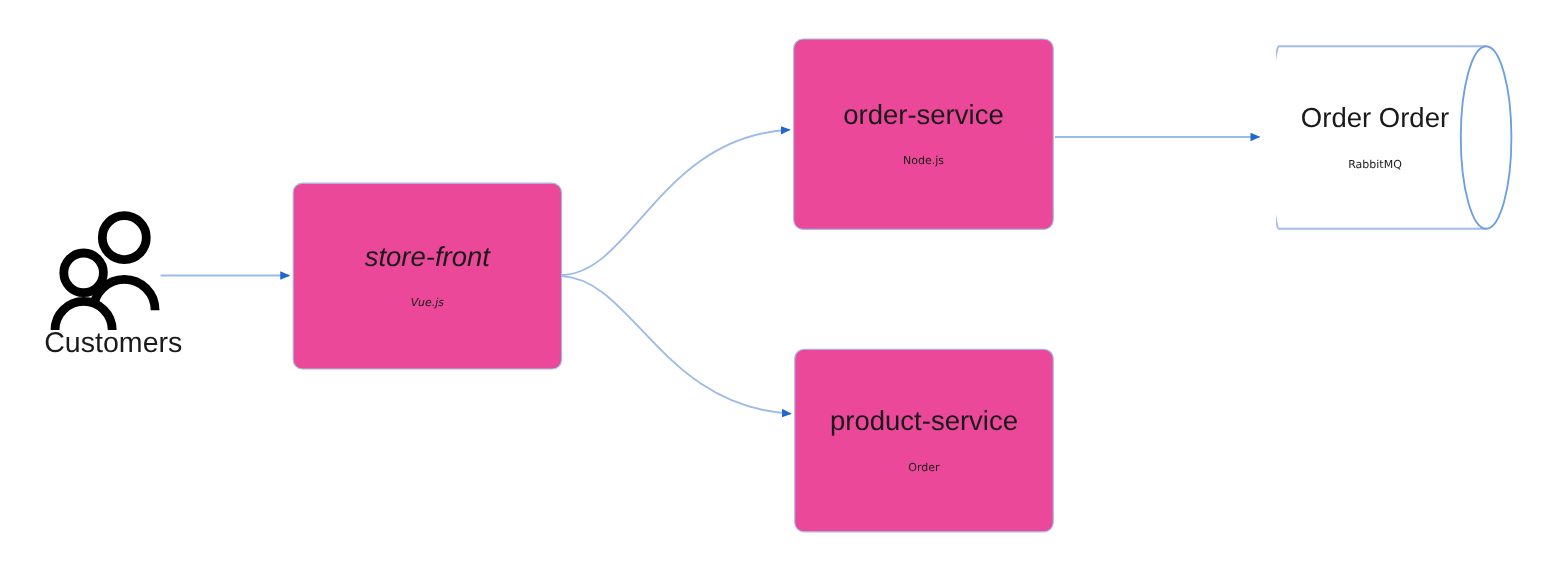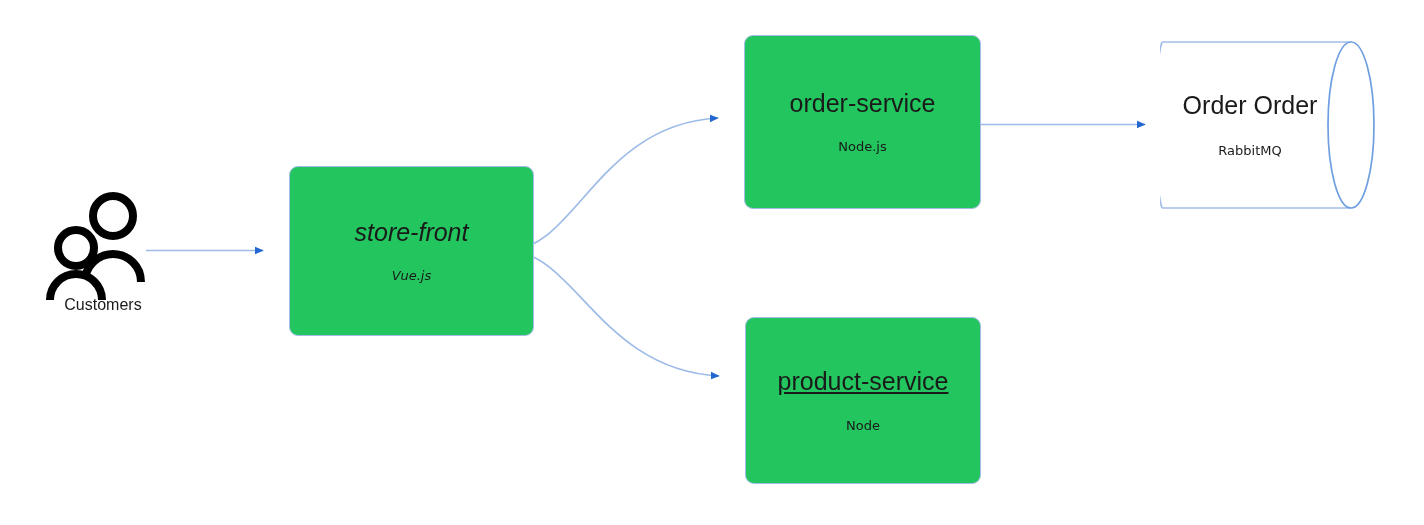--- a/index.html
+++ b/index.html
@@ -27,38 +27,37 @@
     height: 525px;
     pointer-events: none;
   }
 
   
   .node {
     position: absolute;
     box-sizing: border-box;
     border: 1.6px solid #a3bde8;
     border-radius: 9px;
-    background: #22c55e;
+    background: #ec4899;
     display: flex;
     flex-direction: column;
     align-items: center;
     justify-content: center;
-    margin-left: 23px;
   }
   .node-title {
     font-family: "Liberation Sans", sans-serif;
     font-size: 25px;
     font-weight: 400;
     color: #1a1a1a;
     line-height: 1.1;
     white-space: nowrap;
   }
   .node-sub {
     font-family: "DejaVu Sans", sans-serif;
-    font-size: 13px;
+    font-size: 10px;
     font-weight: 400;
     color: #1a1a1a;
     white-space: nowrap;
   }
 
   
   #node-store-front {
     left: 266px;
     top: 166px;
     width: 245px;
@@ -76,21 +75,21 @@
   }
   #node-order-service .node-title { margin-bottom: 22px; }
 
   
   #node-product-service {
     left: 722px;
     top: 317px;
     width: 236px;
     height: 167px;
   }
-  #node-product-service .node-title { margin-bottom: 22px; text-decoration: underline; }
+  #node-product-service .node-title { margin-bottom: 22px; }
 
   
   #node-order-queue {
     position: absolute;
     left: 1160px;
     top: 38px;
     width: 216px;
     height: 174px;
   }
   #node-order-queue .cyl-svg {
@@ -129,21 +128,21 @@
     width: 122px;
     height: 112px;
   }
   #actor-customers .actor-label {
     position: absolute;
     left: -6px;
     top: 106px;
     width: 134px;
     text-align: center;
     font-family: "Liberation Sans", sans-serif;
-    font-size: 16px;
+    font-size: 26px;
     color: #1a1a1a;
     white-space: nowrap;
   }
 </style>
 </head>
 <body>
 
 <div id="canvas">
 
   <svg id="edges" viewBox="0 0 1424 525" xmlns="http://www.w3.org/2000/svg">
@@ -187,21 +186,21 @@
     <div class="node-sub">Vue.js</div>
   </div>
 
   <div class="node" id="node-order-service">
     <div class="node-title">order-service</div>
     <div class="node-sub">Node.js</div>
   </div>
 
   <div class="node" id="node-product-service">
     <div class="node-title">product-service</div>
-    <div class="node-sub">Node</div>
+    <div class="node-sub">Order</div>
   </div>
 
   <div id="node-order-queue">
     <svg class="cyl-svg" viewBox="0 0 216 174" xmlns="http://www.w3.org/2000/svg">
 
       <path d="M2,4 L191,4" fill="none" stroke="#a3bde8" stroke-width="1.7"></path>
       <path d="M2,170 L191,170" fill="none" stroke="#a3bde8" stroke-width="1.7"></path>
       <ellipse cx="191" cy="87" rx="23" ry="83" fill="none" stroke="#6f9fe0" stroke-width="1.7"></ellipse>
       <path d="M2,4 C-6,28 -6,146 2,170" fill="none" stroke="#a3bde8" stroke-width="1.7"></path>
     </svg>

